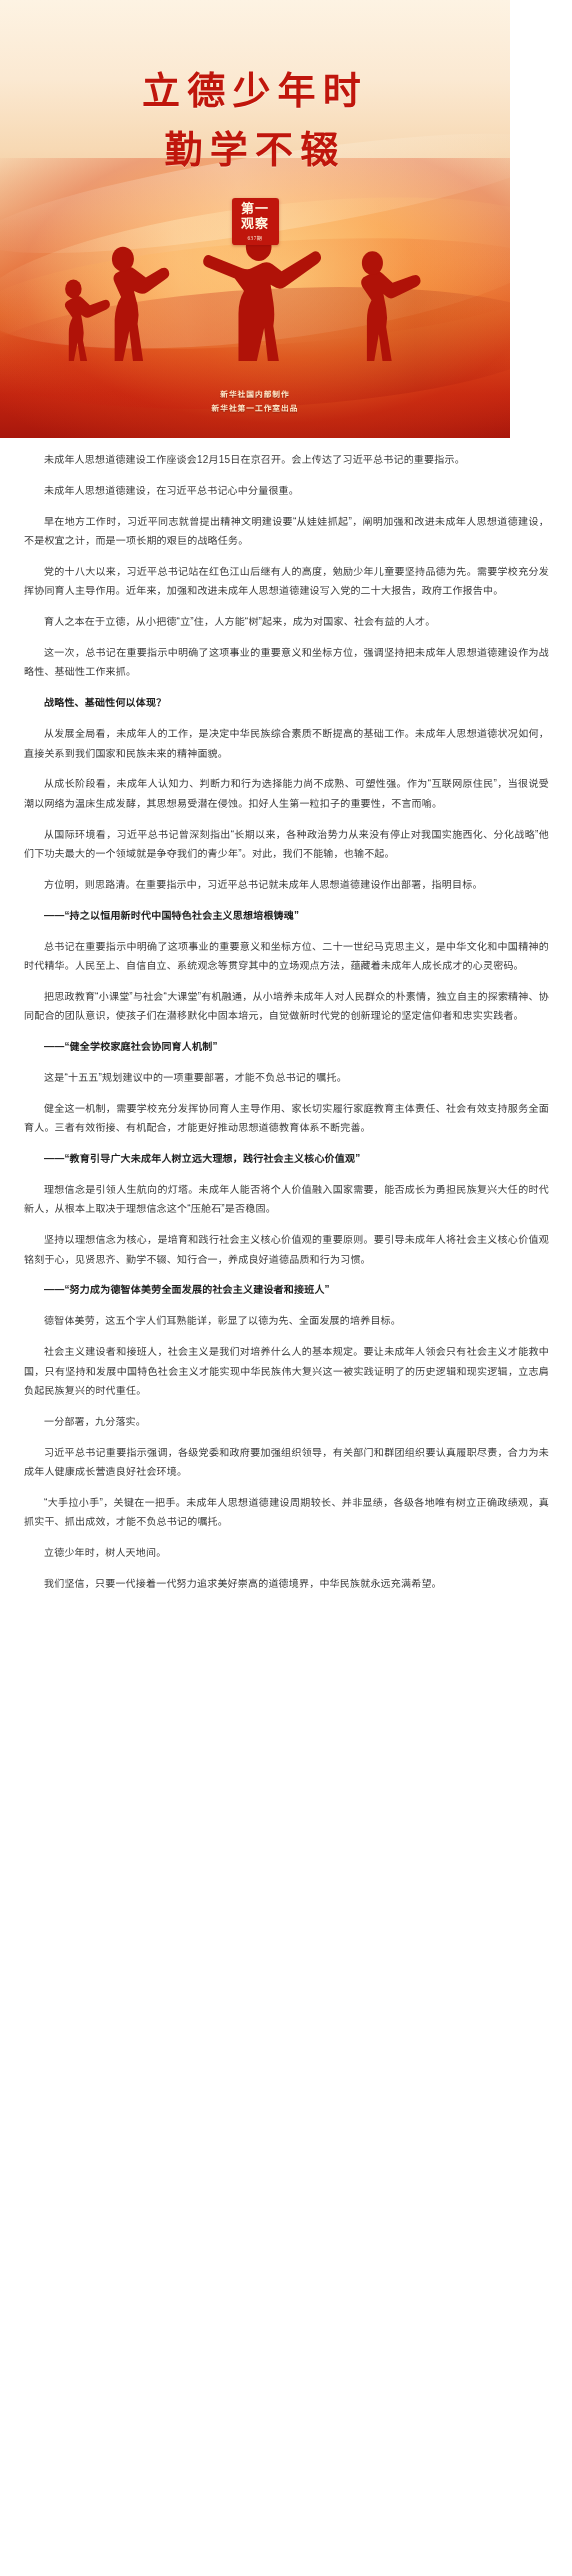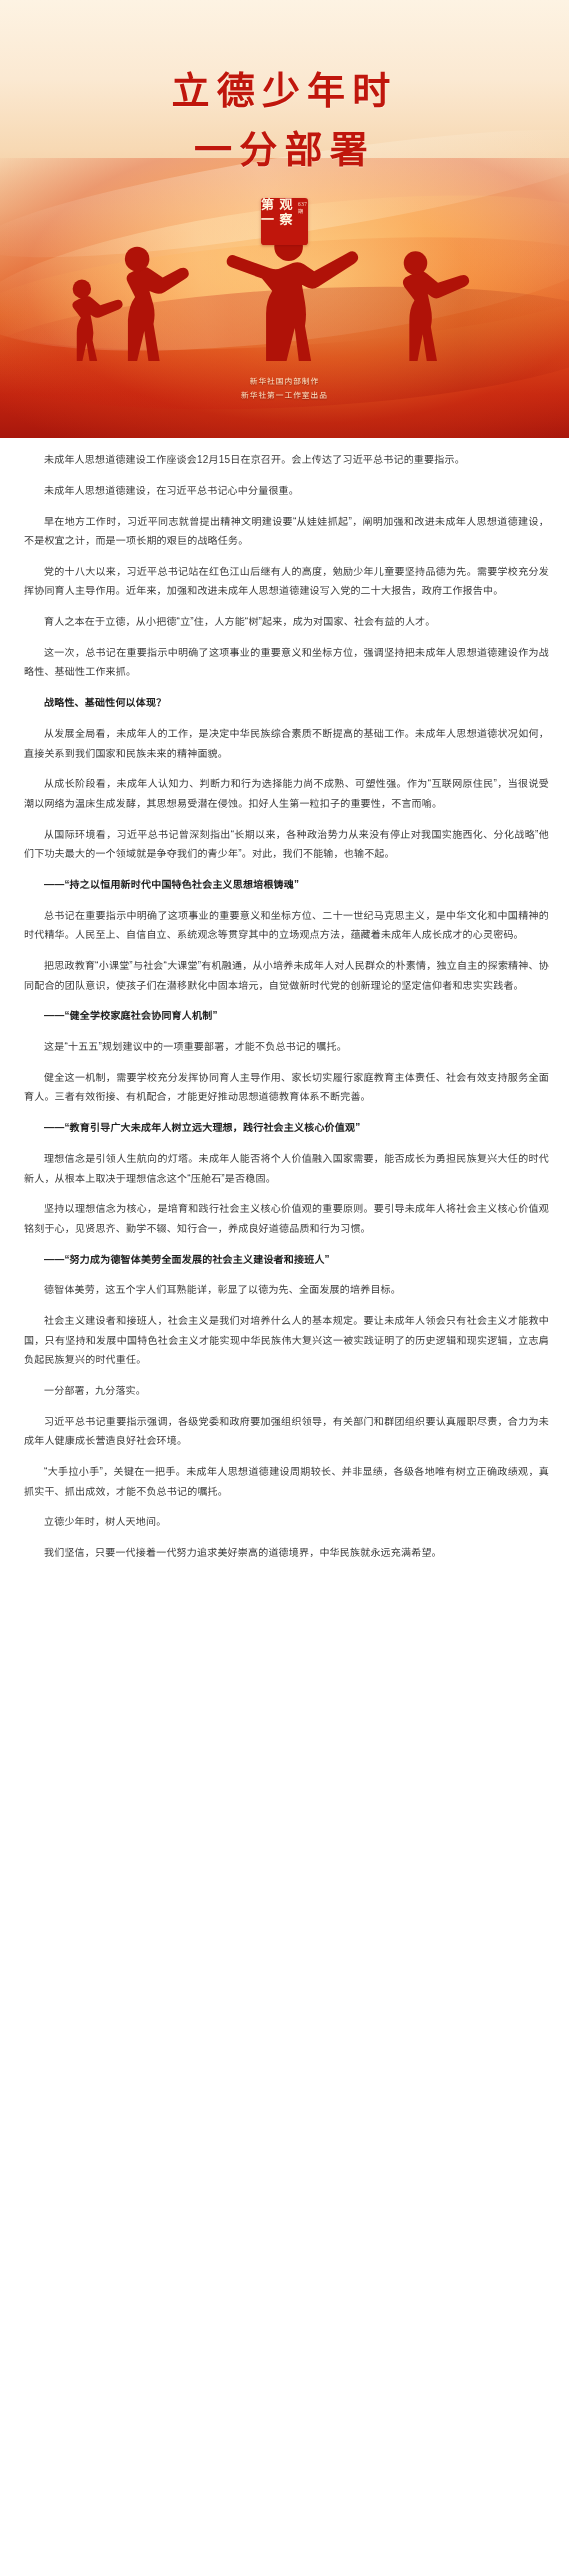--- a/index.html
+++ b/index.html
@@ -16,21 +16,21 @@
   .page {
     width: 573px;
     margin: 0 auto;
     background: #ffffff;
     position: relative;
   }
 
   
   .hero {
     position: relative;
-    width: 569px;
+    width: 510px;
     height: 438px;
     overflow: hidden;
     background: linear-gradient(180deg,#fdf3e3 0%, #fbe9d2 18%, #f7d9b4 34%, #f3c292 48%, #ee9e63 60%, #e4702f 72%, #d4421a 82%, #c22410 90%, #a8170c 100%);
   }
   .hero-glow {
     position: absolute;
     left: -10%;
     top: 36%;
     width: 130%;
     height: 70%;
@@ -70,21 +70,22 @@
     position: relative;
     z-index: 6;
     margin: 18.5px auto 0;
     width: 47px;
     height: 47px;
     background: #c0160c;
     border-radius: 3.1px;
     color: #fff6e0;
     font-family: "Liberation Serif", "DejaVu Serif", serif;
     display: flex;
-    align-items: flex-start;
+    flex-direction: column;
+    align-items: center;
     justify-content: center;
     box-shadow: 0 1px 3.1px rgba(120,10,6,.35);
   }
   .hero-seal .seal-top {
     font-size: 13px;
     font-weight: bold;
     letter-spacing: 1px;
     line-height: 1.1;
   }
   .hero-seal .seal-bot {
@@ -103,27 +104,28 @@
     bottom: 77px;
     height: 170px;
     pointer-events: none;
   }
   .silhouettes svg { display: block; width: 100%; height: 100%; }
 
   .hero-credit {
     position: absolute;
     z-index: 7;
     left: 0; right: 0;
-    bottom: 34px;
+    bottom: 21px;
     text-align: center;
     color: #ffe9c9;
     font-size: 7.7px;
     line-height: 1.9;
     letter-spacing: 1px;
     text-shadow: 0 0.5px 1px rgba(90,10,5,.5);
+    font-weight: bold;
   }
 
   
   .article {
     padding: 12px 24px 41px 24px;
   }
   .article p {
     margin: 0 0 11.3px 0;
     font-size: 10px;
     line-height: 1.95;
@@ -145,21 +147,21 @@
 
   <div class="hero">
     <div class="hero-glow"></div>
     <div class="swoosh s4"></div>
     <div class="swoosh s1"></div>
     <div class="swoosh s2"></div>
     <div class="swoosh s3"></div>
 
     <div class="hero-title">
       <div class="line">立德少年时</div>
-      <div class="line">一分部署</div>
+      <div class="line">勤学不辍</div>
     </div>
 
     <div class="hero-seal">
       <div class="seal-top">第一</div>
       <div class="seal-top">观察</div>
       <div class="seal-bot">637期</div>
     </div>
 
     <div class="silhouettes">
       <svg viewBox="0 0 1112 330" preserveAspectRatio="none" aria-hidden="true">
@@ -190,20 +192,21 @@
       <p class="nosign">未成年人思想道德建设工作座谈会12月15日在京召开。会上传达了习近平总书记的重要指示。</p>
       <p class="nosign">未成年人思想道德建设，在习近平总书记心中分量很重。</p>
       <p class="nosign">早在地方工作时，习近平同志就曾提出精神文明建设要“从娃娃抓起”，阐明加强和改进未成年人思想道德建设，不是权宜之计，而是一项长期的艰巨的战略任务。</p>
       <p class="nosign">党的十八大以来，习近平总书记站在红色江山后继有人的高度，勉励少年儿童要坚持品德为先。需要学校充分发挥协同育人主导作用。近年来，加强和改进未成年人思想道德建设写入党的二十大报告，政府工作报告中。</p>
       <p class="nosign">育人之本在于立德，从小把德“立”住，人方能“树”起来，成为对国家、社会有益的人才。</p>
       <p class="nosign">这一次，总书记在重要指示中明确了这项事业的重要意义和坐标方位，强调坚持把未成年人思想道德建设作为战略性、基础性工作来抓。</p>
       <p class="sub">战略性、基础性何以体现？</p>
       <p class="nosign">从发展全局看，未成年人的工作，是决定中华民族综合素质不断提高的基础工作。未成年人思想道德状况如何，直接关系到我们国家和民族未来的精神面貌。</p>
       <p class="nosign">从成长阶段看，未成年人认知力、判断力和行为选择能力尚不成熟、可塑性强。作为“互联网原住民”，当很说受潮以网络为温床生成发酵，其思想易受潜在侵蚀。扣好人生第一粒扣子的重要性，不言而喻。</p>
       <p class="nosign">从国际环境看，习近平总书记曾深刻指出“长期以来，各种政治势力从来没有停止对我国实施西化、分化战略”他们下功夫最大的一个领域就是争夺我们的青少年”。对此，我们不能输，也输不起。</p>
+      <p class="nosign">方位明，则思路清。在重要指示中，习近平总书记就未成年人思想道德建设作出部署，指明目标。</p>
       <p class="sub">——“持之以恒用新时代中国特色社会主义思想培根铸魂”</p>
       <p class="nosign">总书记在重要指示中明确了这项事业的重要意义和坐标方位、二十一世纪马克思主义，是中华文化和中国精神的时代精华。人民至上、自信自立、系统观念等贯穿其中的立场观点方法，蕴藏着未成年人成长成才的心灵密码。</p>
       <p class="nosign">把思政教育“小课堂”与社会“大课堂”有机融通，从小培养未成年人对人民群众的朴素情，独立自主的探索精神、协同配合的团队意识，使孩子们在潜移默化中固本培元，自觉做新时代党的创新理论的坚定信仰者和忠实实践者。</p>
       <p class="sub">——“健全学校家庭社会协同育人机制”</p>
       <p class="nosign">这是“十五五”规划建议中的一项重要部署，才能不负总书记的嘱托。</p>
       <p class="nosign">健全这一机制，需要学校充分发挥协同育人主导作用、家长切实履行家庭教育主体责任、社会有效支持服务全面育人。三者有效衔接、有机配合，才能更好推动思想道德教育体系不断完善。</p>
       <p class="sub">——“教育引导广大未成年人树立远大理想，践行社会主义核心价值观”</p>
       <p class="nosign">理想信念是引领人生航向的灯塔。未成年人能否将个人价值融入国家需要，能否成长为勇担民族复兴大任的时代新人，从根本上取决于理想信念这个“压舱石”是否稳固。</p>
       <p class="nosign">坚持以理想信念为核心，是培育和践行社会主义核心价值观的重要原则。要引导未成年人将社会主义核心价值观铭刻于心，见贤思齐、勤学不辍、知行合一，养成良好道德品质和行为习惯。</p>
       <p class="sub">——“努力成为德智体美劳全面发展的社会主义建设者和接班人”</p>

